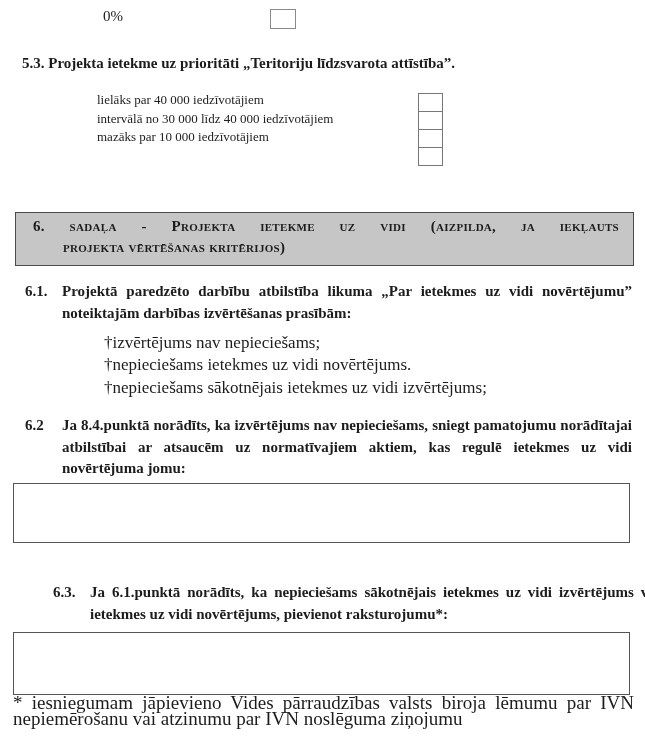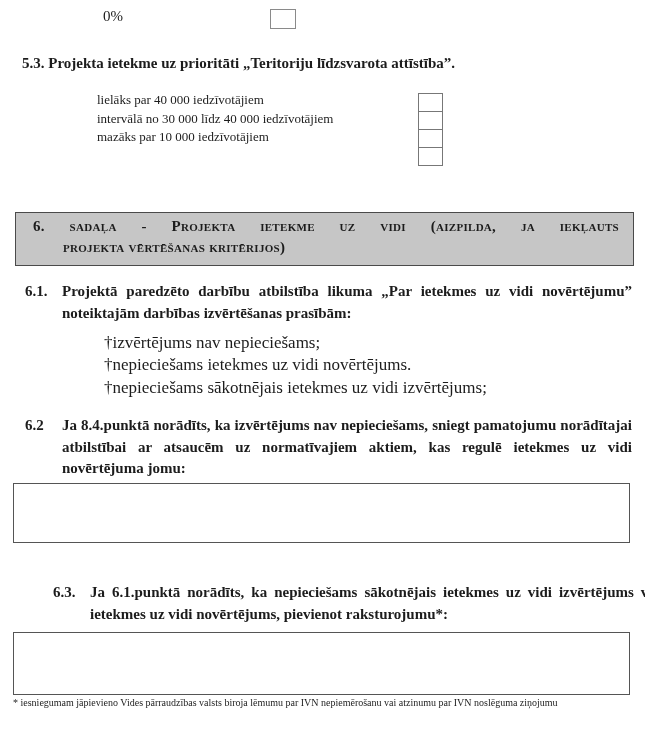--- a/index.html
+++ b/index.html
@@ -83,21 +83,21 @@
     background: #ffffff;
     border: 1px solid #555555;
     font-size: 15px; padding: 4px 6px;
   }
   #box62 { top: 483px; height: 60px; }
   #box63 { top: 632px; height: 63px; }
 
   
   .footnote {
     position: absolute; left: 13px; top: 695px; width: 621px;
-    font-size: 10px; line-height: 16px;
+    font-size: 19px; line-height: 16px;
     text-align: justify;
   }
 </style>
 </head>
 <body>
 
 <div class="page">
 
   <span class="pct">0%</span>
   <span class="checkbox top-cb"></span>

